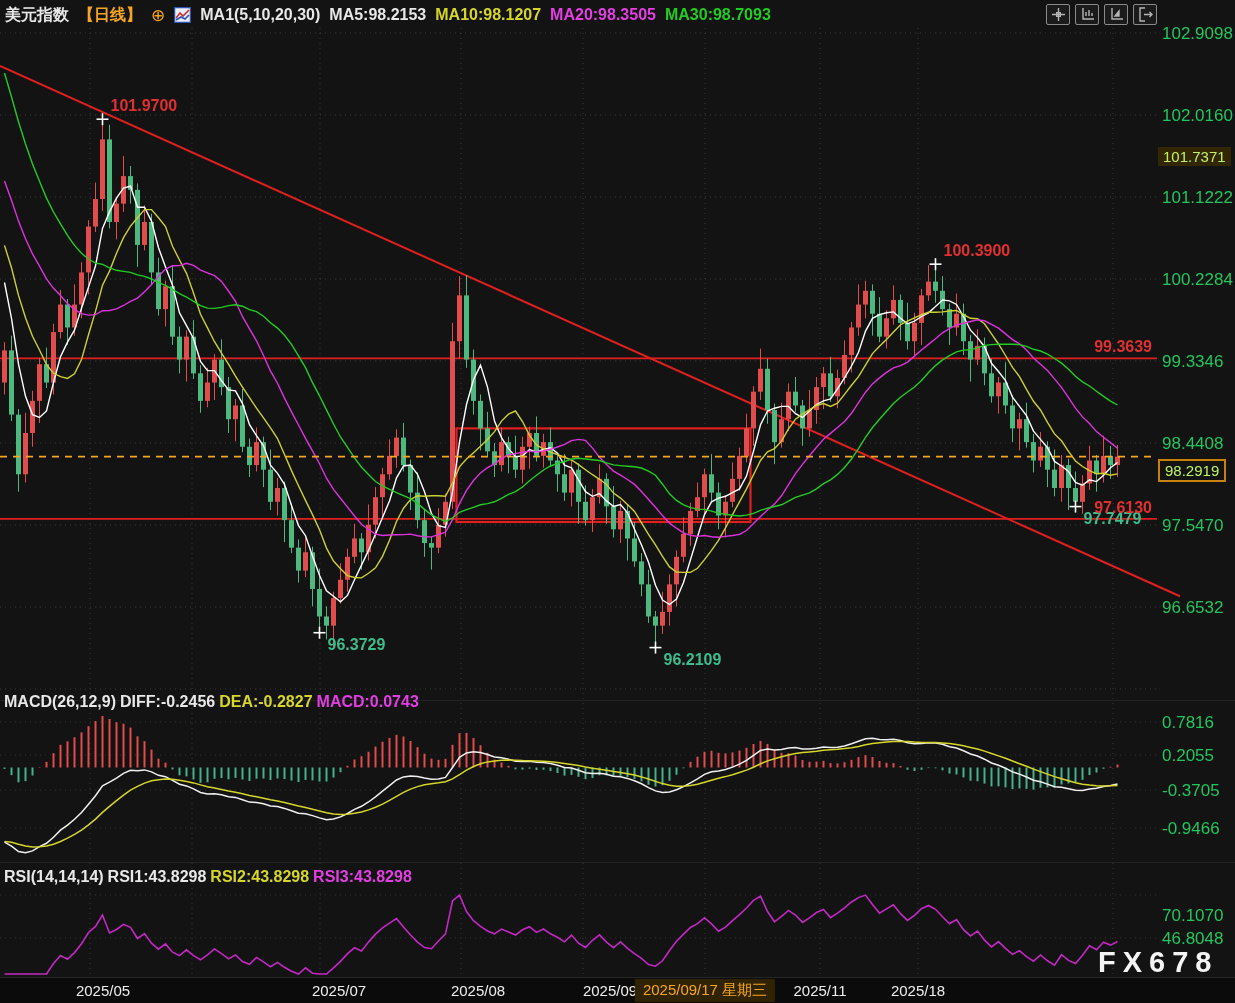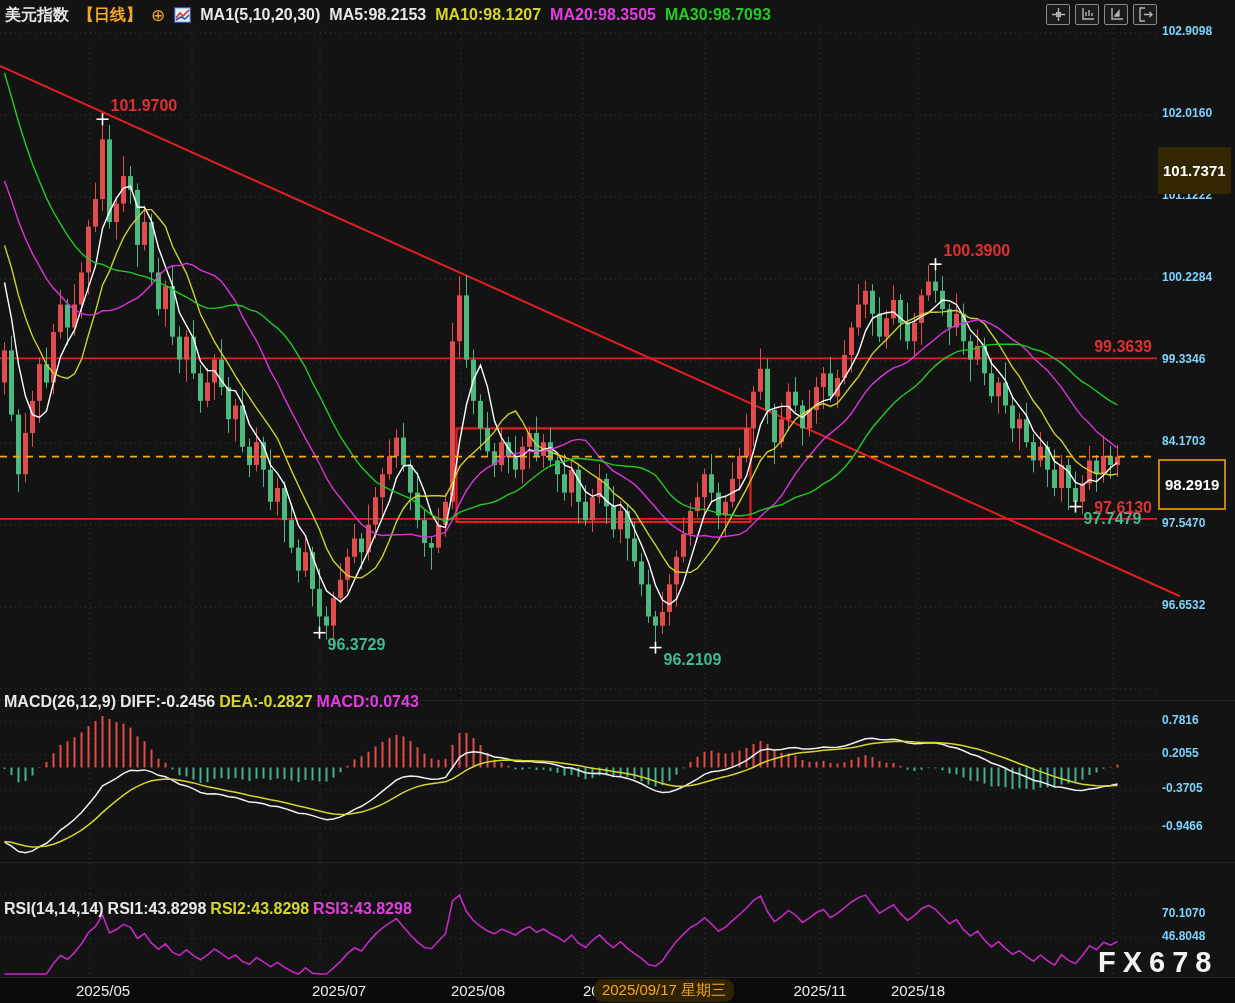--- a/index.html
+++ b/index.html
@@ -9,23 +9,23 @@
   .hdr{position:absolute;left:5px;top:4px;height:22px;display:flex;align-items:center;gap:9px;
        font-size:16px;font-weight:700;color:#e8e8e8;white-space:nowrap;z-index:5;}
   .hdr .orange{color:#f5a623;}
   .circle-plus{color:#f5a623;font-weight:400;font-size:17px;line-height:1;}
   .sub-hdr{position:absolute;left:4px;height:22px;display:flex;align-items:center;gap:4px;
        font-size:16px;font-weight:700;color:#e8e8e8;white-space:nowrap;z-index:5;}
   .yel{color:#d6d62a;} .mag{color:#e23ee2;} .grn{color:#22cc22;} .wht{color:#e8e8e8;}
   #toolbar{position:absolute;right:78px;top:4px;display:flex;gap:5px;z-index:6;}
   .tool-btn{width:22px;height:19px;border:1px solid #8a8a8a;background:#1b1b1b;border-radius:2px;
        display:flex;align-items:center;justify-content:center;cursor:pointer;}
-  .ylab{position:absolute;left:1162px;font-size:12px;font-weight:700;color:#7dd3fc;z-index:4;}
-  .ybadge{position:absolute;left:1158px;font-size:15px;font-weight:700;color:#ffffff;
-       padding:15px 5px;z-index:4;background:#131313;}
+  .ylab{position:absolute;left:1162px;font-size:17px;font-weight:400;color:#22c55e;z-index:4;}
+  .ybadge{position:absolute;left:1158px;font-size:15px;font-weight:400;color:#bef264;
+       padding:1px 5px;z-index:4;background:#131313;}
   .ybadge.filled{background:#332701;}
   .ybadge.outline{border:2px solid #c8820a;}
   #x-axis{position:absolute;left:0;top:977px;width:1235px;height:26px;background:#0b0b0b;
        border-top:1px solid #262626;z-index:4;}
   .xlab{position:absolute;top:4px;transform:translateX(-50%);font-size:15px;font-weight:400;color:#ededed;}
   .xlab.hl{background:#302301;color:#f5a623;padding:2px 8px;top:1px;}
   #watermark{position:absolute;left:1098px;top:946px;font-size:29px;font-weight:700;color:#f4f4f4;
        letter-spacing:7px;z-index:7;}
   .divider{position:absolute;left:0;width:1235px;height:1px;background:#222;z-index:3;}
 </style>
@@ -619,53 +619,53 @@
     </div>
   </div>
 
   <div class="sub-hdr" style="top:691px;">
     <span class="wht">MACD(26,12,9)</span>
     <span class="wht">DIFF:-0.2456</span>
     <span class="yel">DEA:-0.2827</span>
     <span class="mag">MACD:0.0743</span>
   </div>
 
-  <div class="sub-hdr" style="top:866px;margin-top:32px;">
+  <div class="sub-hdr" style="top:866px;">
     <span class="wht">RSI(14,14,14)</span>
     <span class="wht">RSI1:43.8298</span>
     <span class="yel">RSI2:43.8298</span>
     <span class="mag">RSI3:43.8298</span>
   </div>
 
   <div class="divider" style="top:700px;"></div>
   <div class="divider" style="top:862px;"></div>
 
   <div id="y-axis-col">
       <div class="ylab" style="top: 24px;">102.9098</div>
       <div class="ylab" style="top: 106px;">102.0160</div>
       <div class="ylab" style="top: 188px;">101.1222</div>
       <div class="ylab" style="top: 270px;">100.2284</div>
       <div class="ylab" style="top: 352px;">99.3346</div>
-      <div class="ylab" style="top: 434px;">84.1703</div>
+      <div class="ylab" style="top: 434px;">98.4408</div>
       <div class="ylab" style="top: 516px;">97.5470</div>
       <div class="ylab" style="top: 598px;">96.6532</div>
       <div class="ylab" style="top: 713px;">0.7816</div>
       <div class="ylab" style="top: 746px;">0.2055</div>
       <div class="ylab" style="top: 781px;">-0.3705</div>
       <div class="ylab" style="top: 819px;">-0.9466</div>
       <div class="ylab" style="top: 906px;">70.1070</div>
       <div class="ylab" style="top: 929px;">46.8048</div>
       <div class="ybadge filled" style="top: 147px;">101.7371</div>
       <div class="ybadge outline" style="top: 459px;">98.2919</div>
     </div>
   <div id="x-axis">
       <div class="xlab" style="left: 103px;">2025/05</div>
       <div class="xlab" style="left: 214px; margin-top: 43px;">2025/06</div>
       <div class="xlab" style="left: 339px;">2025/07</div>
       <div class="xlab" style="left: 478px;">2025/08</div>
       <div class="xlab" style="left: 610px;">2025/09</div>
       <div class="xlab" style="left: 820px;">2025/11</div>
       <div class="xlab" style="left: 918px;">2025/18</div>
-      <div class="xlab hl" style="left: 664px; border-radius: 9px;">2025/09/17 星期三</div>
+      <div class="xlab hl" style="left: 705px;">2025/09/17 星期三</div>
     </div>
 
   <div id="watermark">FX678</div>
 </div>
 
 </body></html>

